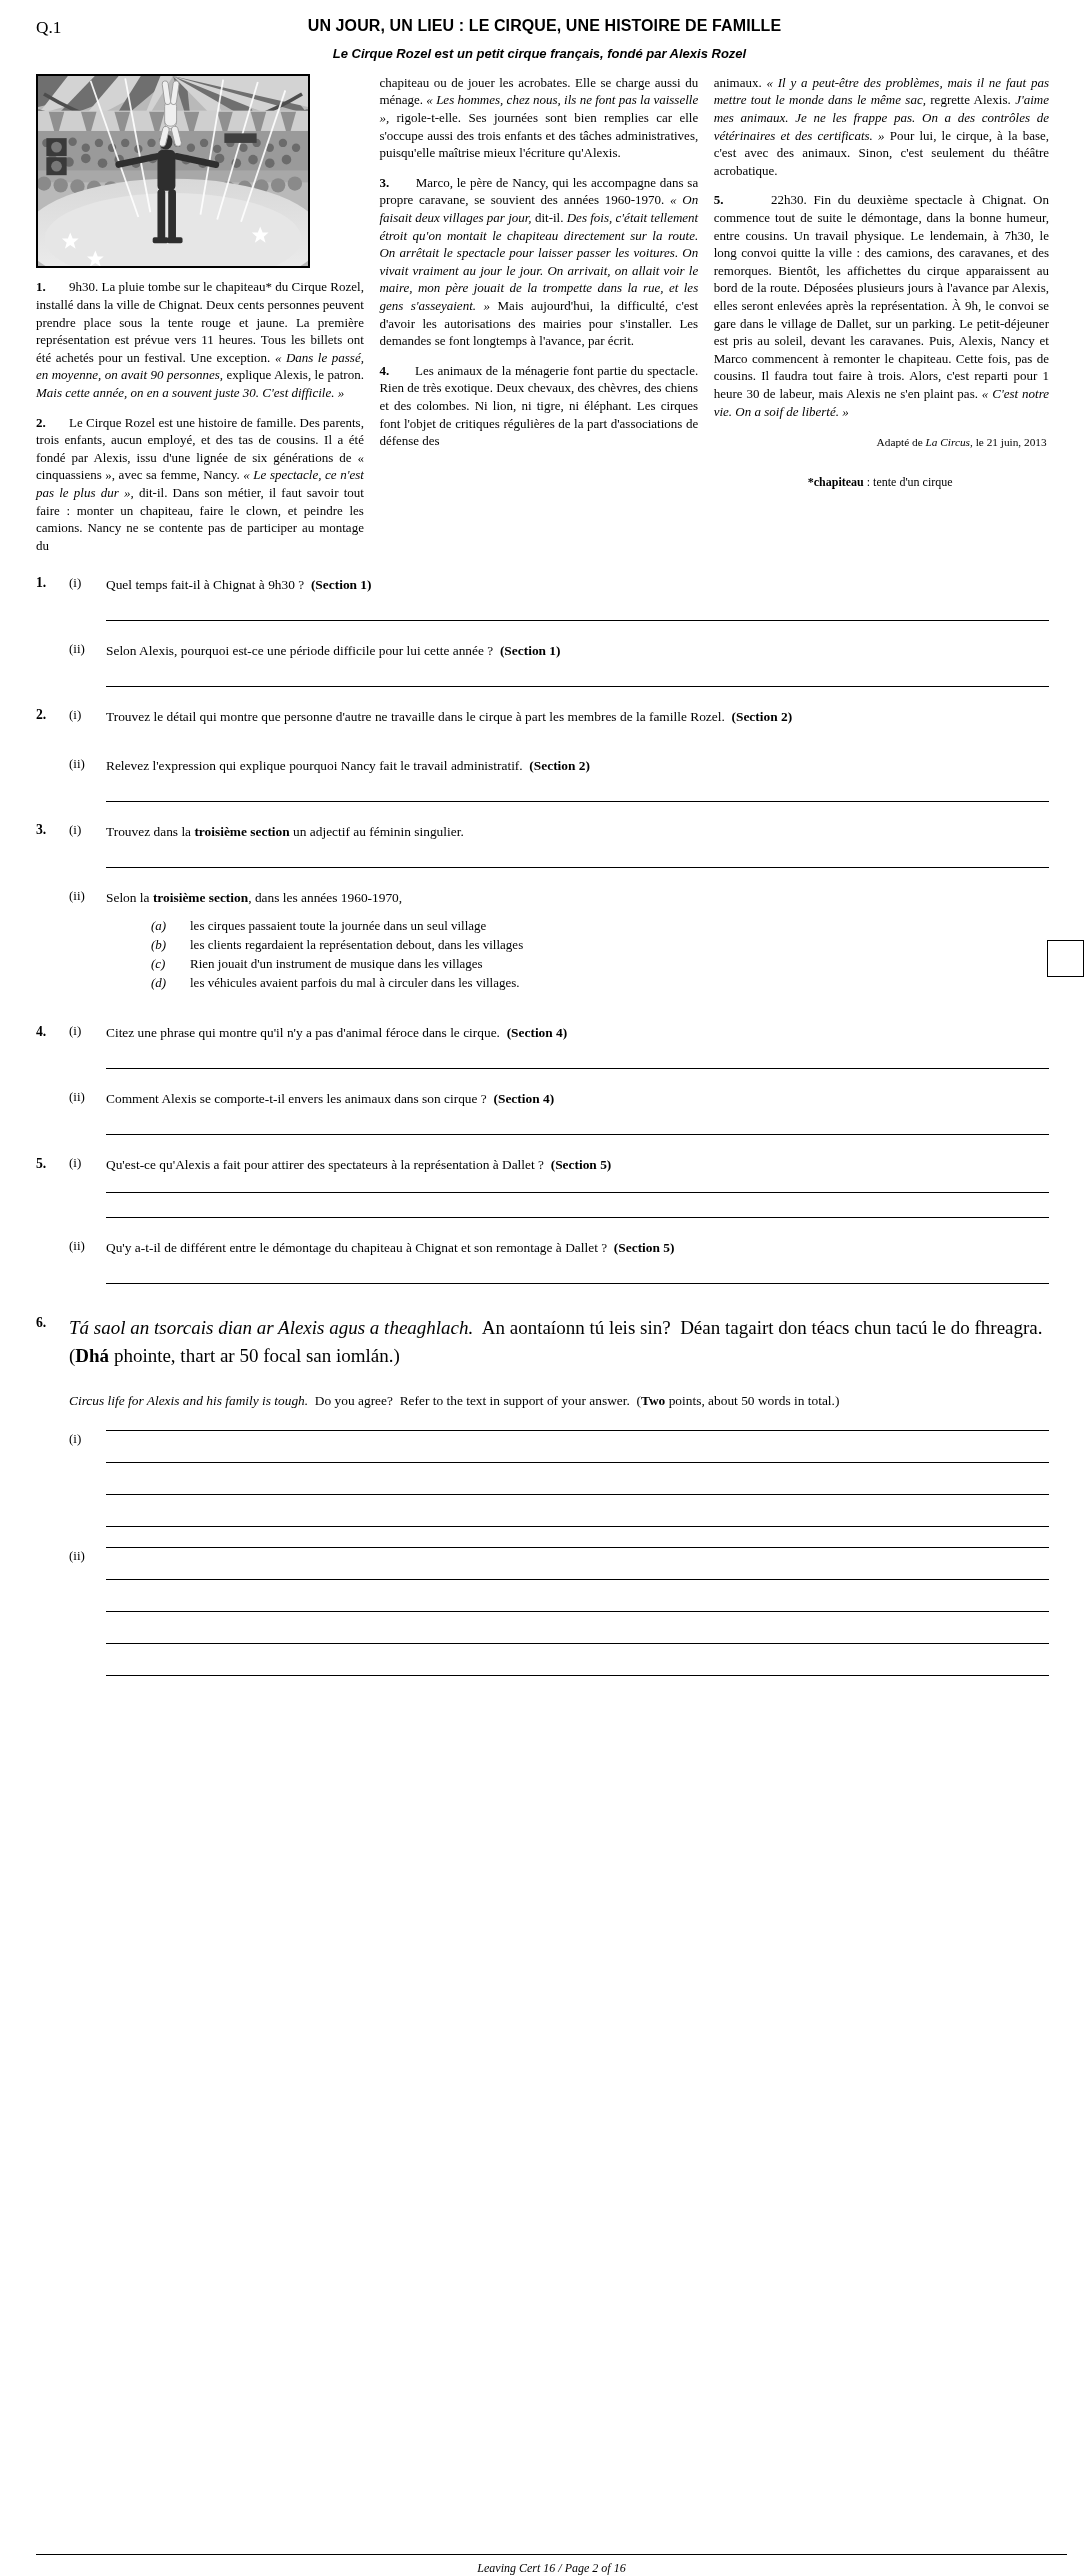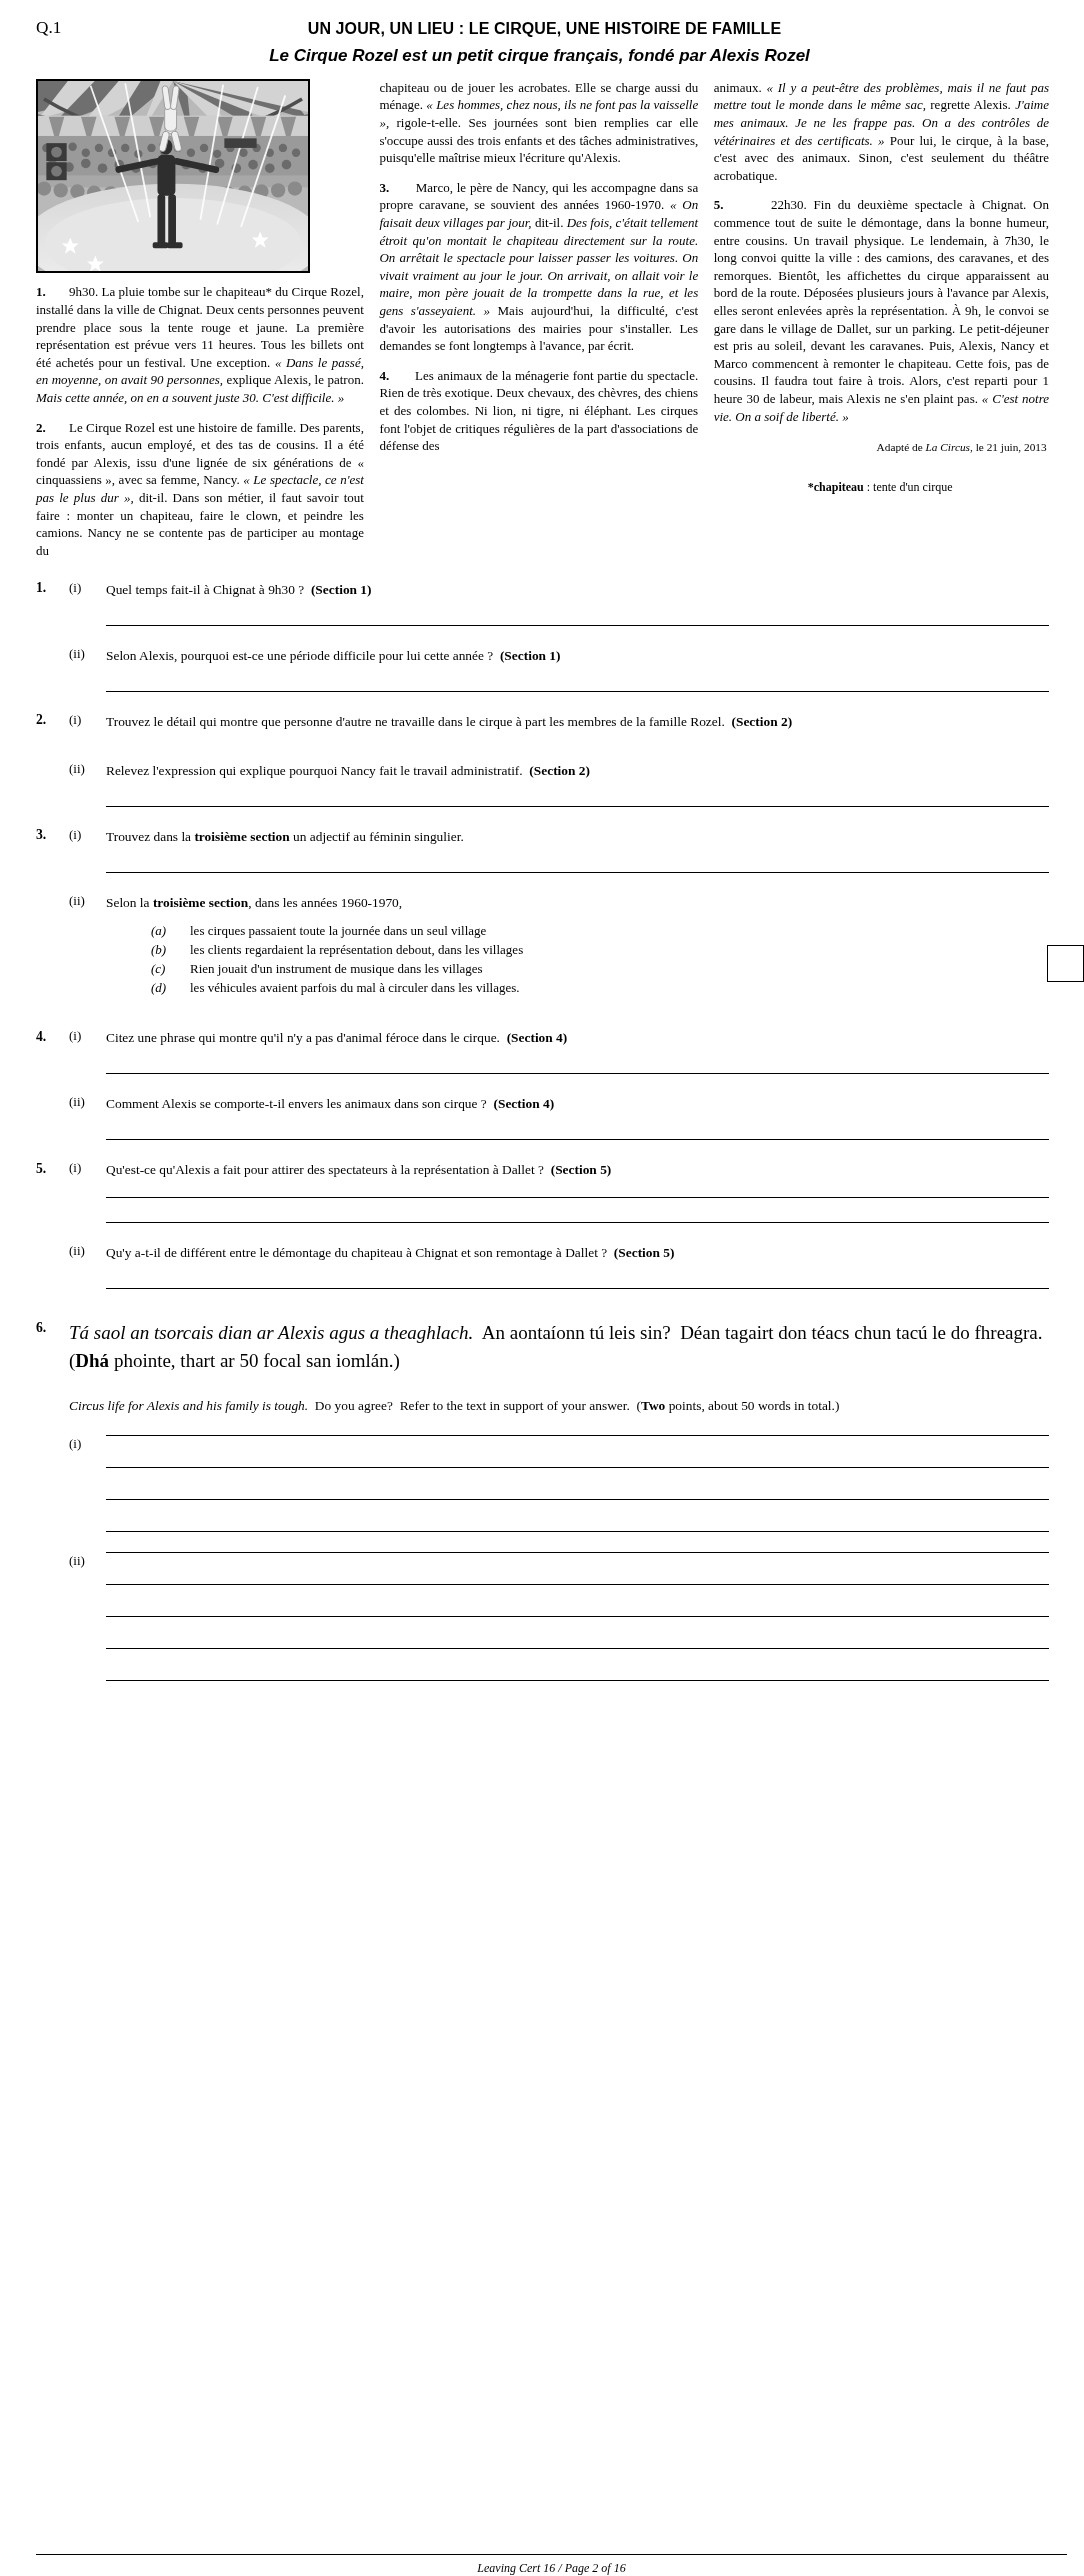--- a/index.html
+++ b/index.html
@@ -14,21 +14,21 @@
     width:1085px;
     min-height:2576px;
     position:relative;
     box-sizing:border-box;
     padding:16.7px 36px 0 36px;
   }
 
   
   .header-row{
     display:flex;
-    align-items:flex-end;
+    align-items:flex-start;
     margin-bottom:2px;
   }
   .qnum-top{
     font-family:"Liberation Serif",serif;
     font-size:17.3px;
     font-weight:400;
     width:82px;
     flex:0 0 82px;
     padding-top:1.2px;
   }
@@ -39,21 +39,21 @@
     font-weight:bold;
     font-size:16px;
     letter-spacing:0.1px;
     padding-right:78px;
   }
   .sub-title{
     text-align:center;
     font-family:"Liberation Sans","DejaVu Sans",sans-serif;
     font-weight:bold;
     font-style:italic;
-    font-size:17px;
+    font-size:13px;
     margin:7.8px 0 13px 0;
     padding-right:6px;
   }
 
   
   .article{
     display:flex;
     gap:0px;
     font-size:13px;
     line-height:1.355;

